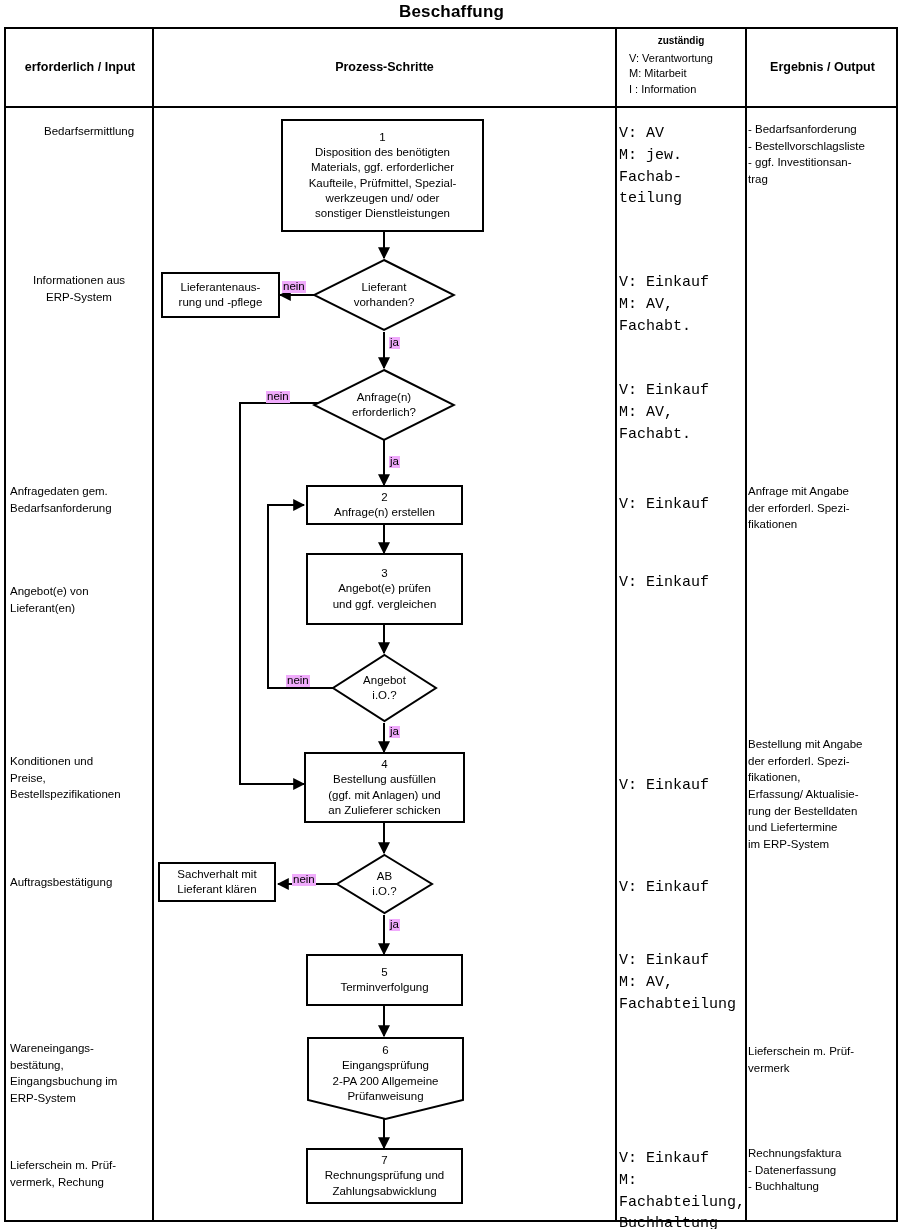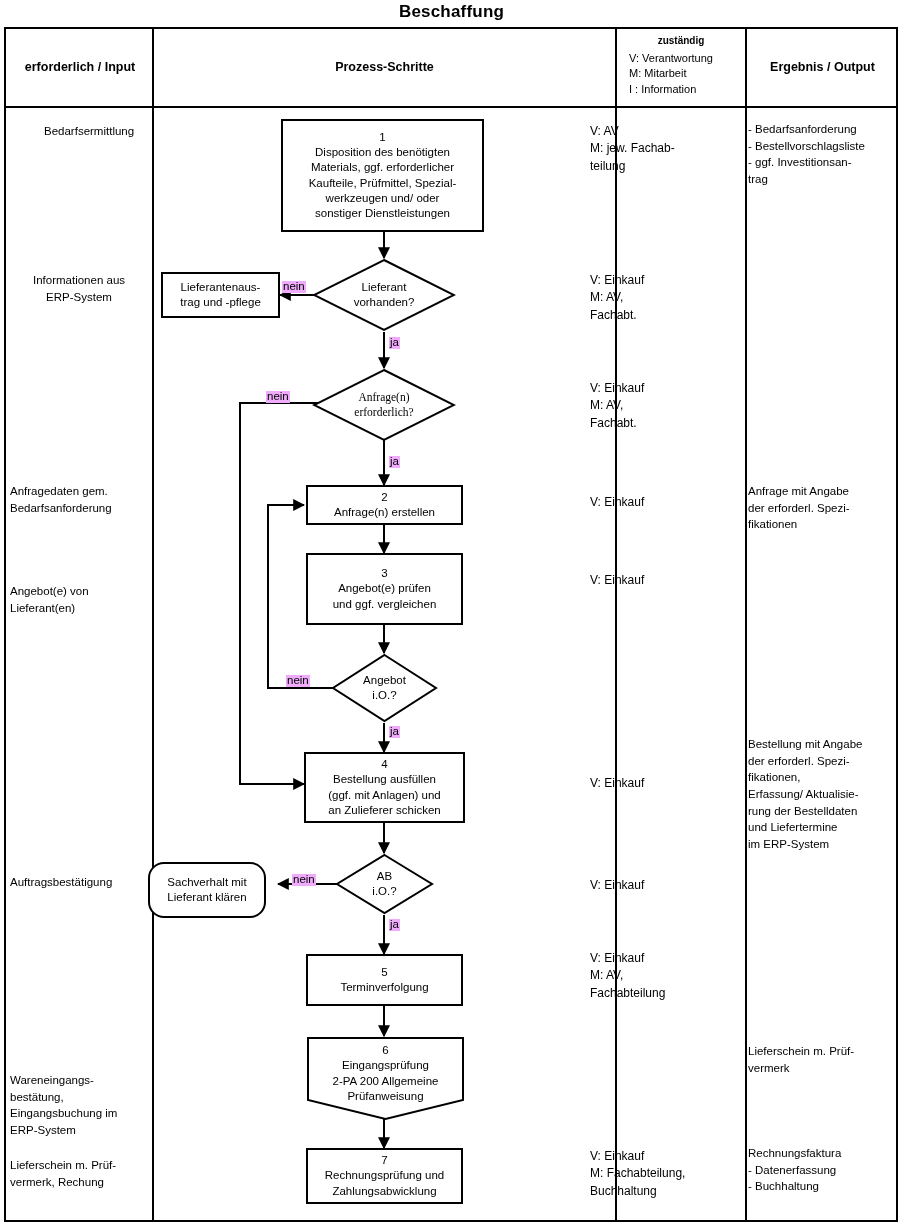--- a/index.html
+++ b/index.html
@@ -91,21 +91,21 @@
     box-sizing: border-box;
   }
   
   .side-text {
     position: absolute;
     font-size: 11.5px;
     line-height: 1.45;
     white-space: pre-line;
   }
   .col-input  { left: 10px; width: 138px; }
-  .col-resp   { left: 590px; width: 122px; font-size: 12px; }
+  .col-resp   { left: 619px; width: 122px; font-size: 15px; font-family: Liberation Mono, monospace; }
   .col-output { left: 748px; width: 150px; }
   
   .node {
     position: absolute;
     box-sizing: border-box;
     display: flex;
     align-items: center;
     justify-content: center;
     text-align: center;
     font-size: 11.5px;
@@ -202,22 +202,25 @@
 Output</div>
   </div>
 
   <div class="side-text col-input" style="top:123px;padding-left:34px;">Bedarfsermittlung</div>
   <div class="side-text col-input" style="top:272px;text-align:center;">Informationen aus
 ERP-System</div>
   <div class="side-text col-input" style="top:483px;">Anfragedaten gem.
 Bedarfsanforderung</div>
   <div class="side-text col-input" style="top:552px;margin-top:31px;">Angebot(e) von
 Lieferant(en)</div>
+  <div class="side-text col-input" style="top:753px;">Konditionen und
+Preise,
+Bestellspezifikationen</div>
   <div class="side-text col-input" style="top:874px;">Auftragsbestätigung</div>
-  <div class="side-text col-input" style="top:1040px;margin-top:32px;">Wareneingangs-
+  <div class="side-text col-input" style="top:1040px;">Wareneingangs-
 bestätung,
 Eingangsbuchung im
 ERP-System</div>
   <div class="side-text col-input" style="top:1157px;">Lieferschein m. Prüf-
 vermerk, Rechung</div>
 
   <div class="side-text col-resp" style="top:123px;">V: AV
 M: jew. Fachab-
         teilung</div>
   <div class="side-text col-resp" style="top:272px;">V: Einkauf
@@ -313,23 +316,23 @@
 
   <div class="diamond-wrap" style="left:312px; top:258px; width:144px; height:74px;">
     <svg width="144" height="74" viewBox="0 0 144 74">
       <polygon points="72,2 142,37 72,72 2,37" fill="#ffffff" stroke="#000" stroke-width="2"></polygon>
     </svg>
     <div class="diamond-label">Lieferant
 vorhanden?</div>
   </div>
 
   <div class="node small-box" style="left:161px; top:272px; width:119px; height:46px;">Lieferantenaus-
-trag und -pflege</div>
-
-  <div class="diamond-wrap" style="left:312px; top:368px; width:144px; height:74px;font-family:Liberation Serif, serif;">
+rung und -pflege</div>
+
+  <div class="diamond-wrap" style="left:312px; top:368px; width:144px; height:74px;">
     <svg width="144" height="74" viewBox="0 0 144 74">
       <polygon points="72,2 142,37 72,72 2,37" fill="#ffffff" stroke="#000" stroke-width="2"></polygon>
     </svg>
     <div class="diamond-label">Anfrage(n)
 erforderlich?</div>
   </div>
 
   <div class="node proc" style="left:306px; top:485px; width:157px; height:40px;">2
 Anfrage(n) erstellen</div>
 
@@ -351,21 +354,21 @@
 an Zulieferer schicken</div>
 
   <div class="diamond-wrap" style="left:335px; top:853px; width:99px; height:62px;">
     <svg width="99" height="62" viewBox="0 0 99 62">
       <polygon points="49.5,2 97,31 49.5,60 2,31" fill="#ffffff" stroke="#000" stroke-width="2"></polygon>
     </svg>
     <div class="diamond-label">AB
 i.O.?</div>
   </div>
 
-  <div class="node small-box" style="left:148px; top:862px; width:118px; height:56px;border-radius:16px;">Sachverhalt mit
+  <div class="node small-box" style="left:158px; top:862px; width:118px; height:40px;">Sachverhalt mit
 Lieferant klären</div>
 
   <div class="node proc" style="left:306px; top:954px; width:157px; height:52px;">5
 Terminverfolgung</div>
 
   <div class="chev-wrap" style="left:306px; top:1036px; width:159px; height:85px;">
     <svg width="159" height="85" viewBox="0 0 159 85">
       <polygon points="2,2 157,2 157,64 79.5,83 2,64" fill="#ffffff" stroke="#000" stroke-width="2"></polygon>
     </svg>
     <div class="chev-label">6

